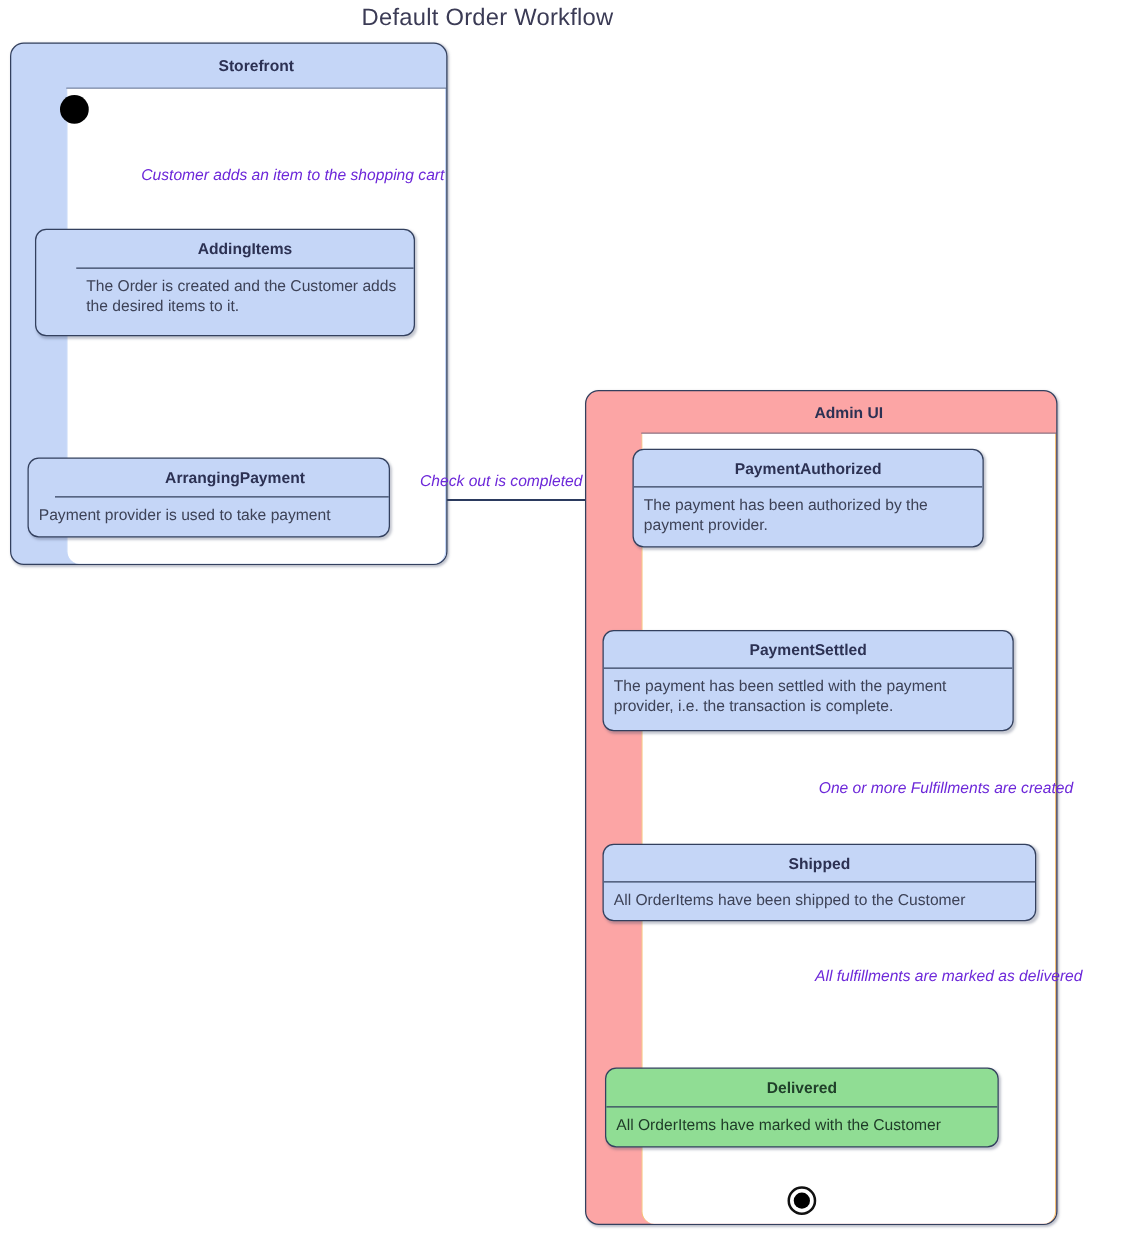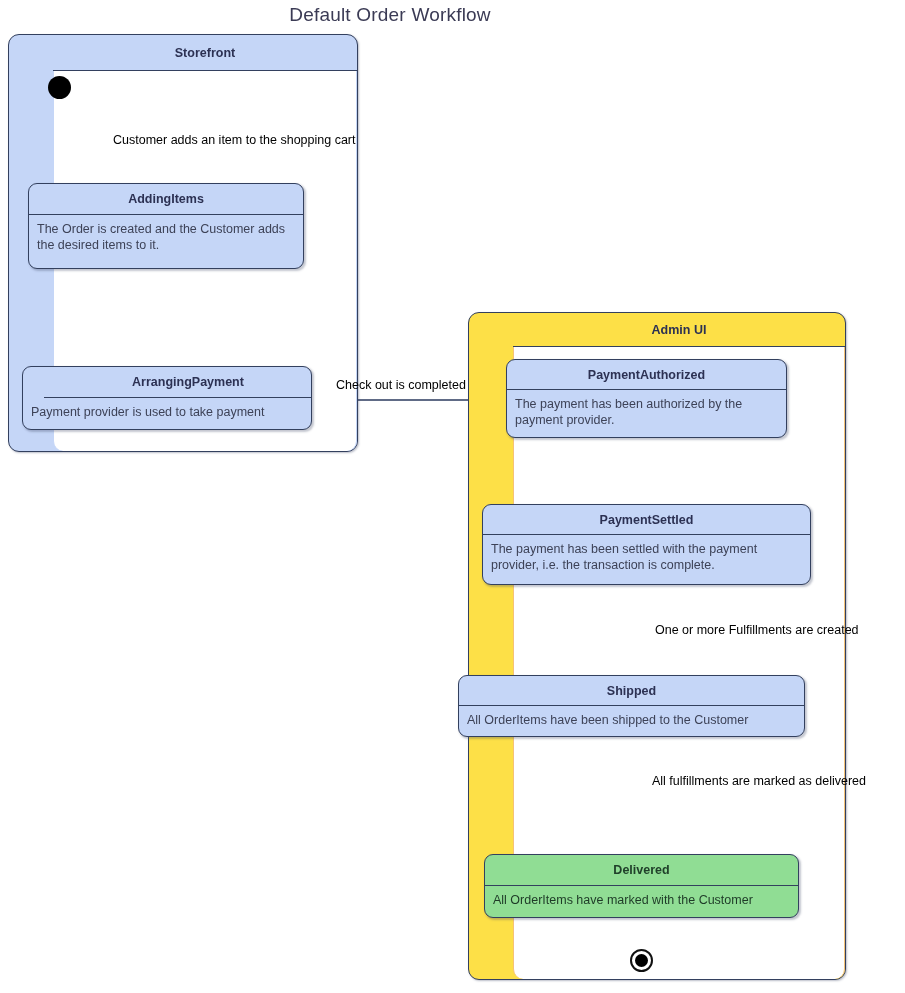--- a/index.html
+++ b/index.html
@@ -32,21 +32,21 @@
   #storefront{
     left:8px;top:34px;width:350px;height:418px;
     border:1.6px solid #33405e;background:#c5d6f7;
     box-shadow:1px 1px 2px rgba(60,70,100,.35);
   }
   #storefront .hdr{height:36px;border-top-left-radius:10px;border-top-right-radius:10px;border-bottom:1.6px solid #33405e;}
   #storefront .body{height:380px;border-left:1.6px solid #c5d6f7;border-right:1.6px solid #c5d6f7;}
 
   #adminui{
     left:468px;top:312px;width:378px;height:668px;
-    border:1.6px solid #33405e;background:#fde047;
+    border:1.6px solid #33405e;background:#fca5a5;
     box-shadow:1px 1px 2px rgba(60,70,100,.35);
   }
   #adminui .hdr{height:34px;border-top-left-radius:10px;border-top-right-radius:10px;border-bottom:1.6px solid #33405e;}
   #adminui .body{height:632px;border-left:1.6px solid #f5c276;border-right:1.6px solid #f5c276;}
 
   
   .state{
     box-sizing:border-box;border:1.4px solid #33405e;border-radius:9px;
     background:#c5d6f7;box-shadow:1.5px 1.5px 2px rgba(60,70,100,.3);
     overflow:hidden;
@@ -74,21 +74,21 @@
     width:23px;height:23px;border-radius:50%;
     background:#ffffff;border:2px solid #111111;box-sizing:border-box;
   }
   .final-inner{
     position:absolute;left:5px;top:5px;width:13px;height:13px;
     border-radius:50%;background:#000000;
   }
 
   
   .edge-label{
-    font-size:12.5px;color:#000000;white-space:nowrap;
+    font-size:12.5px;color:#6d28d9;white-space:nowrap;font-style:italic;
   }
 
   svg.edges{position:absolute;left:0;top:0;width:905px;height:993px;overflow:visible;pointer-events:none;}
 </style>
 </head>
 <body>
 
 <div id="diagram">
 
   <div class="abs title">Default Order Workflow</div>
@@ -125,41 +125,41 @@
     <div class="body"></div>
   </div>
 
   <div class="abs initial" style="left:48px;top:76px;"></div>
 
   <div class="abs" style="left:630px;top:949px;width:23px;height:23px;">
     <div class="final-outer"></div>
     <div class="final-inner"></div>
   </div>
 
-  <div class="abs state" style="left:28px;top:183px;width:276px;height:86px;">
+  <div class="abs state" style="left:28px;top:183px;width:304px;height:86px;padding-left:32px;">
     <div class="name" style="height:31px;">AddingItems</div>
     <div class="desc">The Order is created and the Customer adds the desired items to it.</div>
   </div>
 
   <div class="abs state" style="left:22px;top:366px;width:290px;height:64px;">
     <div class="name" style="height:31px;margin-left:21px;">ArrangingPayment</div>
     <div class="desc">Payment provider is used to take payment</div>
   </div>
 
   <div class="abs state" style="left:506px;top:359px;width:281px;height:79px;">
     <div class="name" style="height:30px;">PaymentAuthorized</div>
     <div class="desc">The payment has been authorized by the payment provider.</div>
   </div>
 
   <div class="abs state" style="left:482px;top:504px;width:329px;height:81px;">
     <div class="name" style="height:30px;text-align:center;">PaymentSettled</div>
     <div class="desc">The payment has been settled with the payment provider, i.e. the transaction is complete.</div>
   </div>
 
-  <div class="abs state" style="left:458px;top:675px;width:347px;height:62px;">
+  <div class="abs state" style="left:482px;top:675px;width:347px;height:62px;">
     <div class="name" style="height:30px;">Shipped</div>
     <div class="desc">All OrderItems have been shipped to the Customer</div>
   </div>
 
   <div class="abs state green" style="left:484px;top:826px;width:315px;height:64px;margin-top:28px;">
     <div class="name" style="height:31px;">Delivered</div>
     <div class="desc">All OrderItems have marked with the Customer</div>
   </div>
 
   <div class="abs edge-label" style="left:113px;top:133px;">Customer adds an item to the shopping cart</div>

